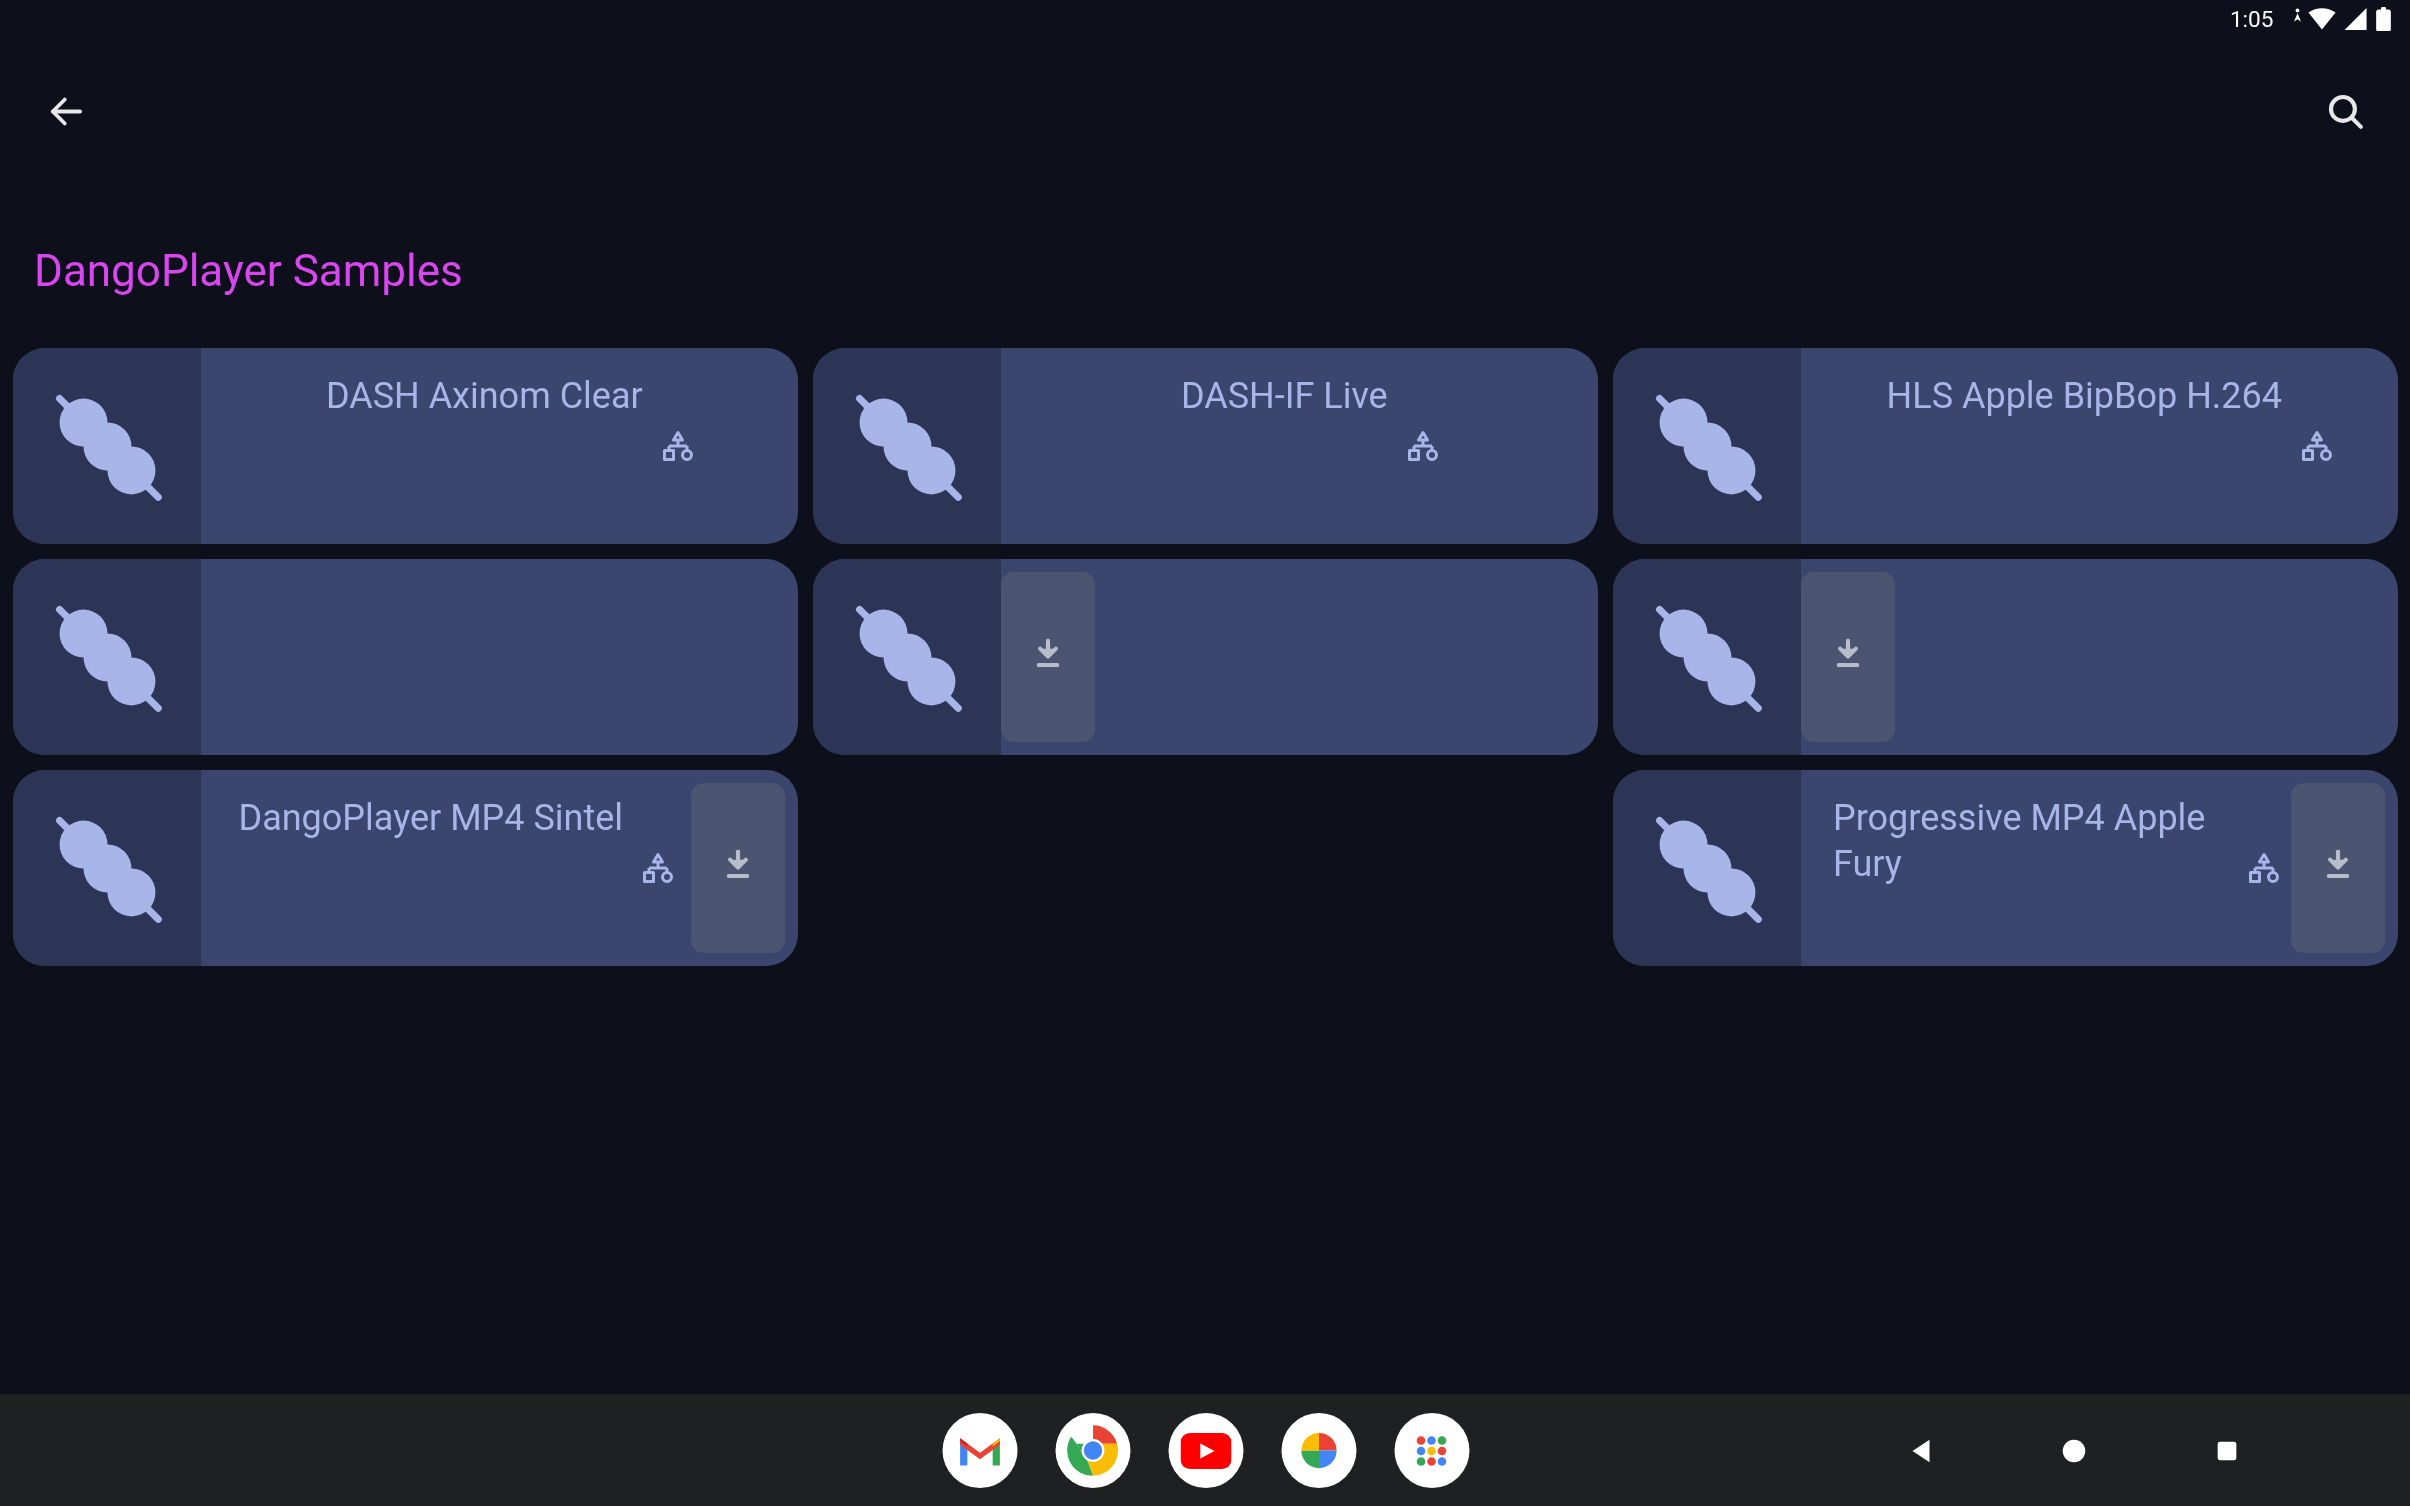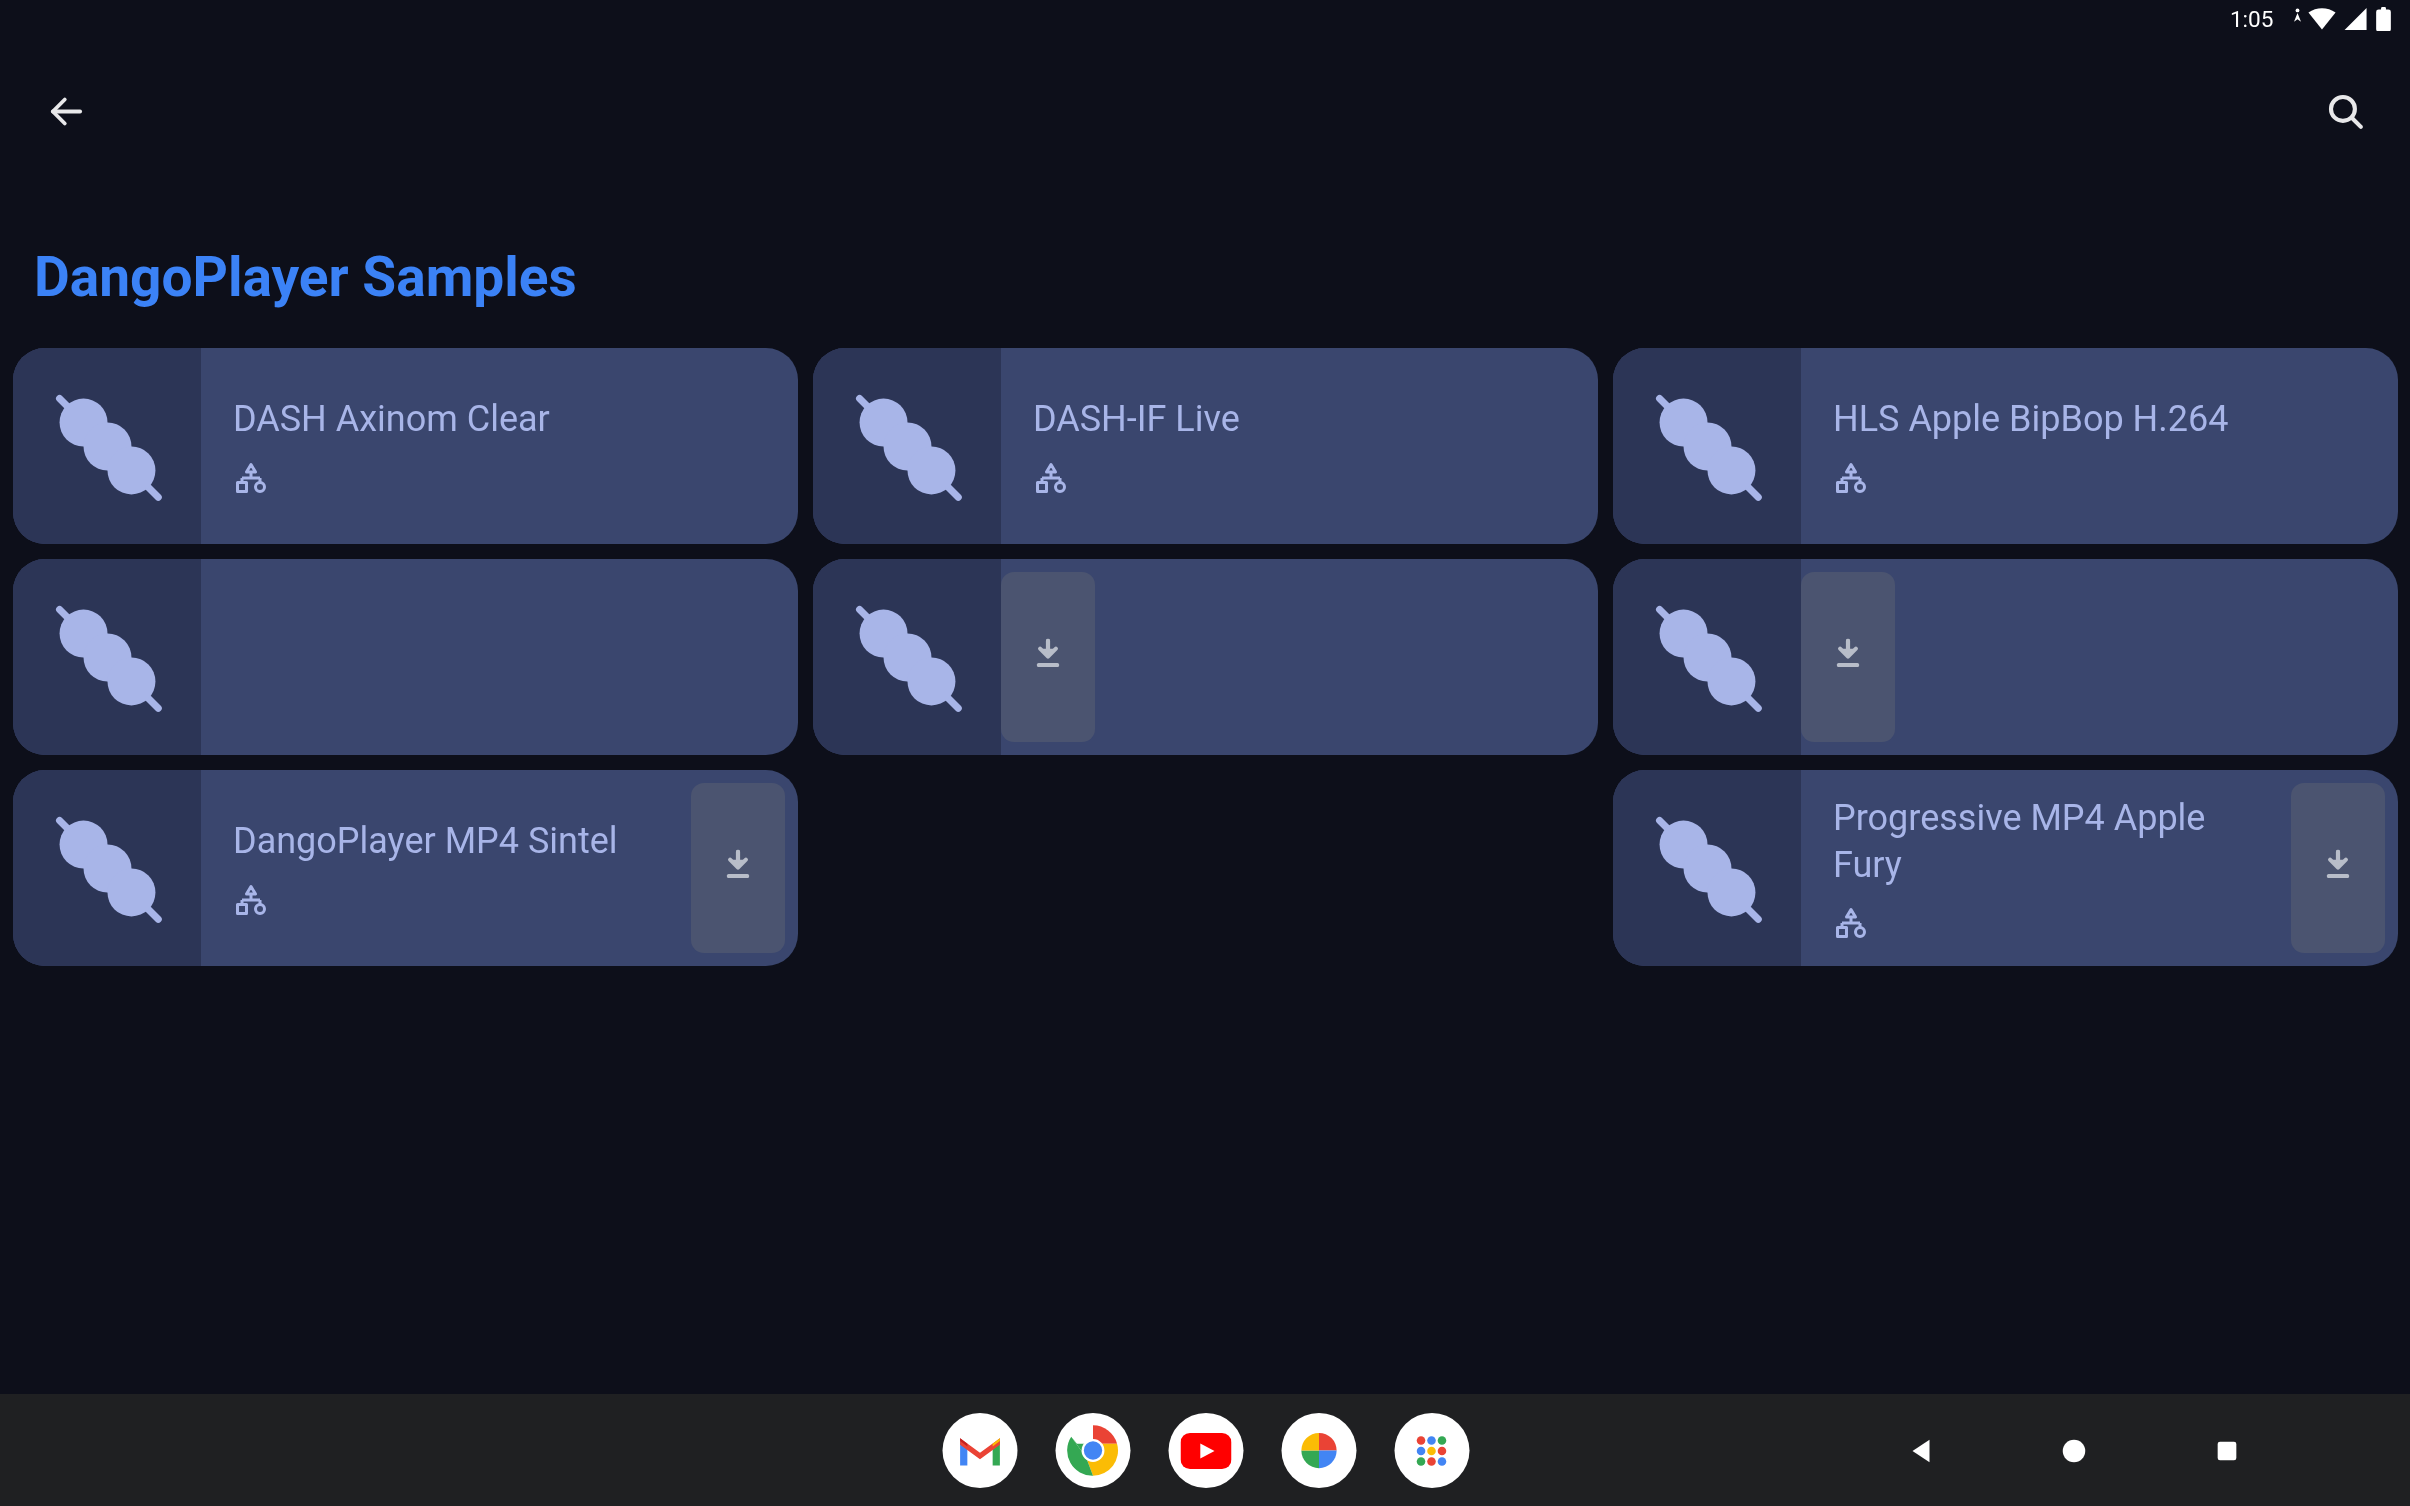--- a/index.html
+++ b/index.html
@@ -44,23 +44,23 @@
     display: flex; align-items: center; justify-content: center;
     border: none; background: transparent; cursor: pointer;
     color: #e8e8ea;
   }
 
   
   .page-title {
     position: absolute;
     top: 245px;
     left: 34px;
-    font-size: 55px;
-    font-weight: 700;
-    color: #3b82f6;
+    font-size: 44px;
+    font-weight: 400;
+    color: #d946ef;
   }
 
   
   .grid {
     position: absolute;
     top: 348px;
     left: 13px;
     right: 13px;
     display: grid;
     grid-template-columns: repeat(3, 1fr);
@@ -82,21 +82,21 @@
   .card-icon {
     flex: 0 0 188px;
     background: #2c3556;
     display: flex;
     align-items: center;
     justify-content: center;
   }
   .card-body {
     flex: 1 1 auto;
     display: flex;
-    flex-direction: column;
+    flex-direction: row;
     justify-content: center;
     gap: 17px;
     padding: 24.5px 9.4px 24.5px 32px;
     border-radius: 20px;
   }
   .card-title {
     font-size: 36px;
     line-height: 1.28;
     color: #a8b5e8;
     font-weight: 400;

